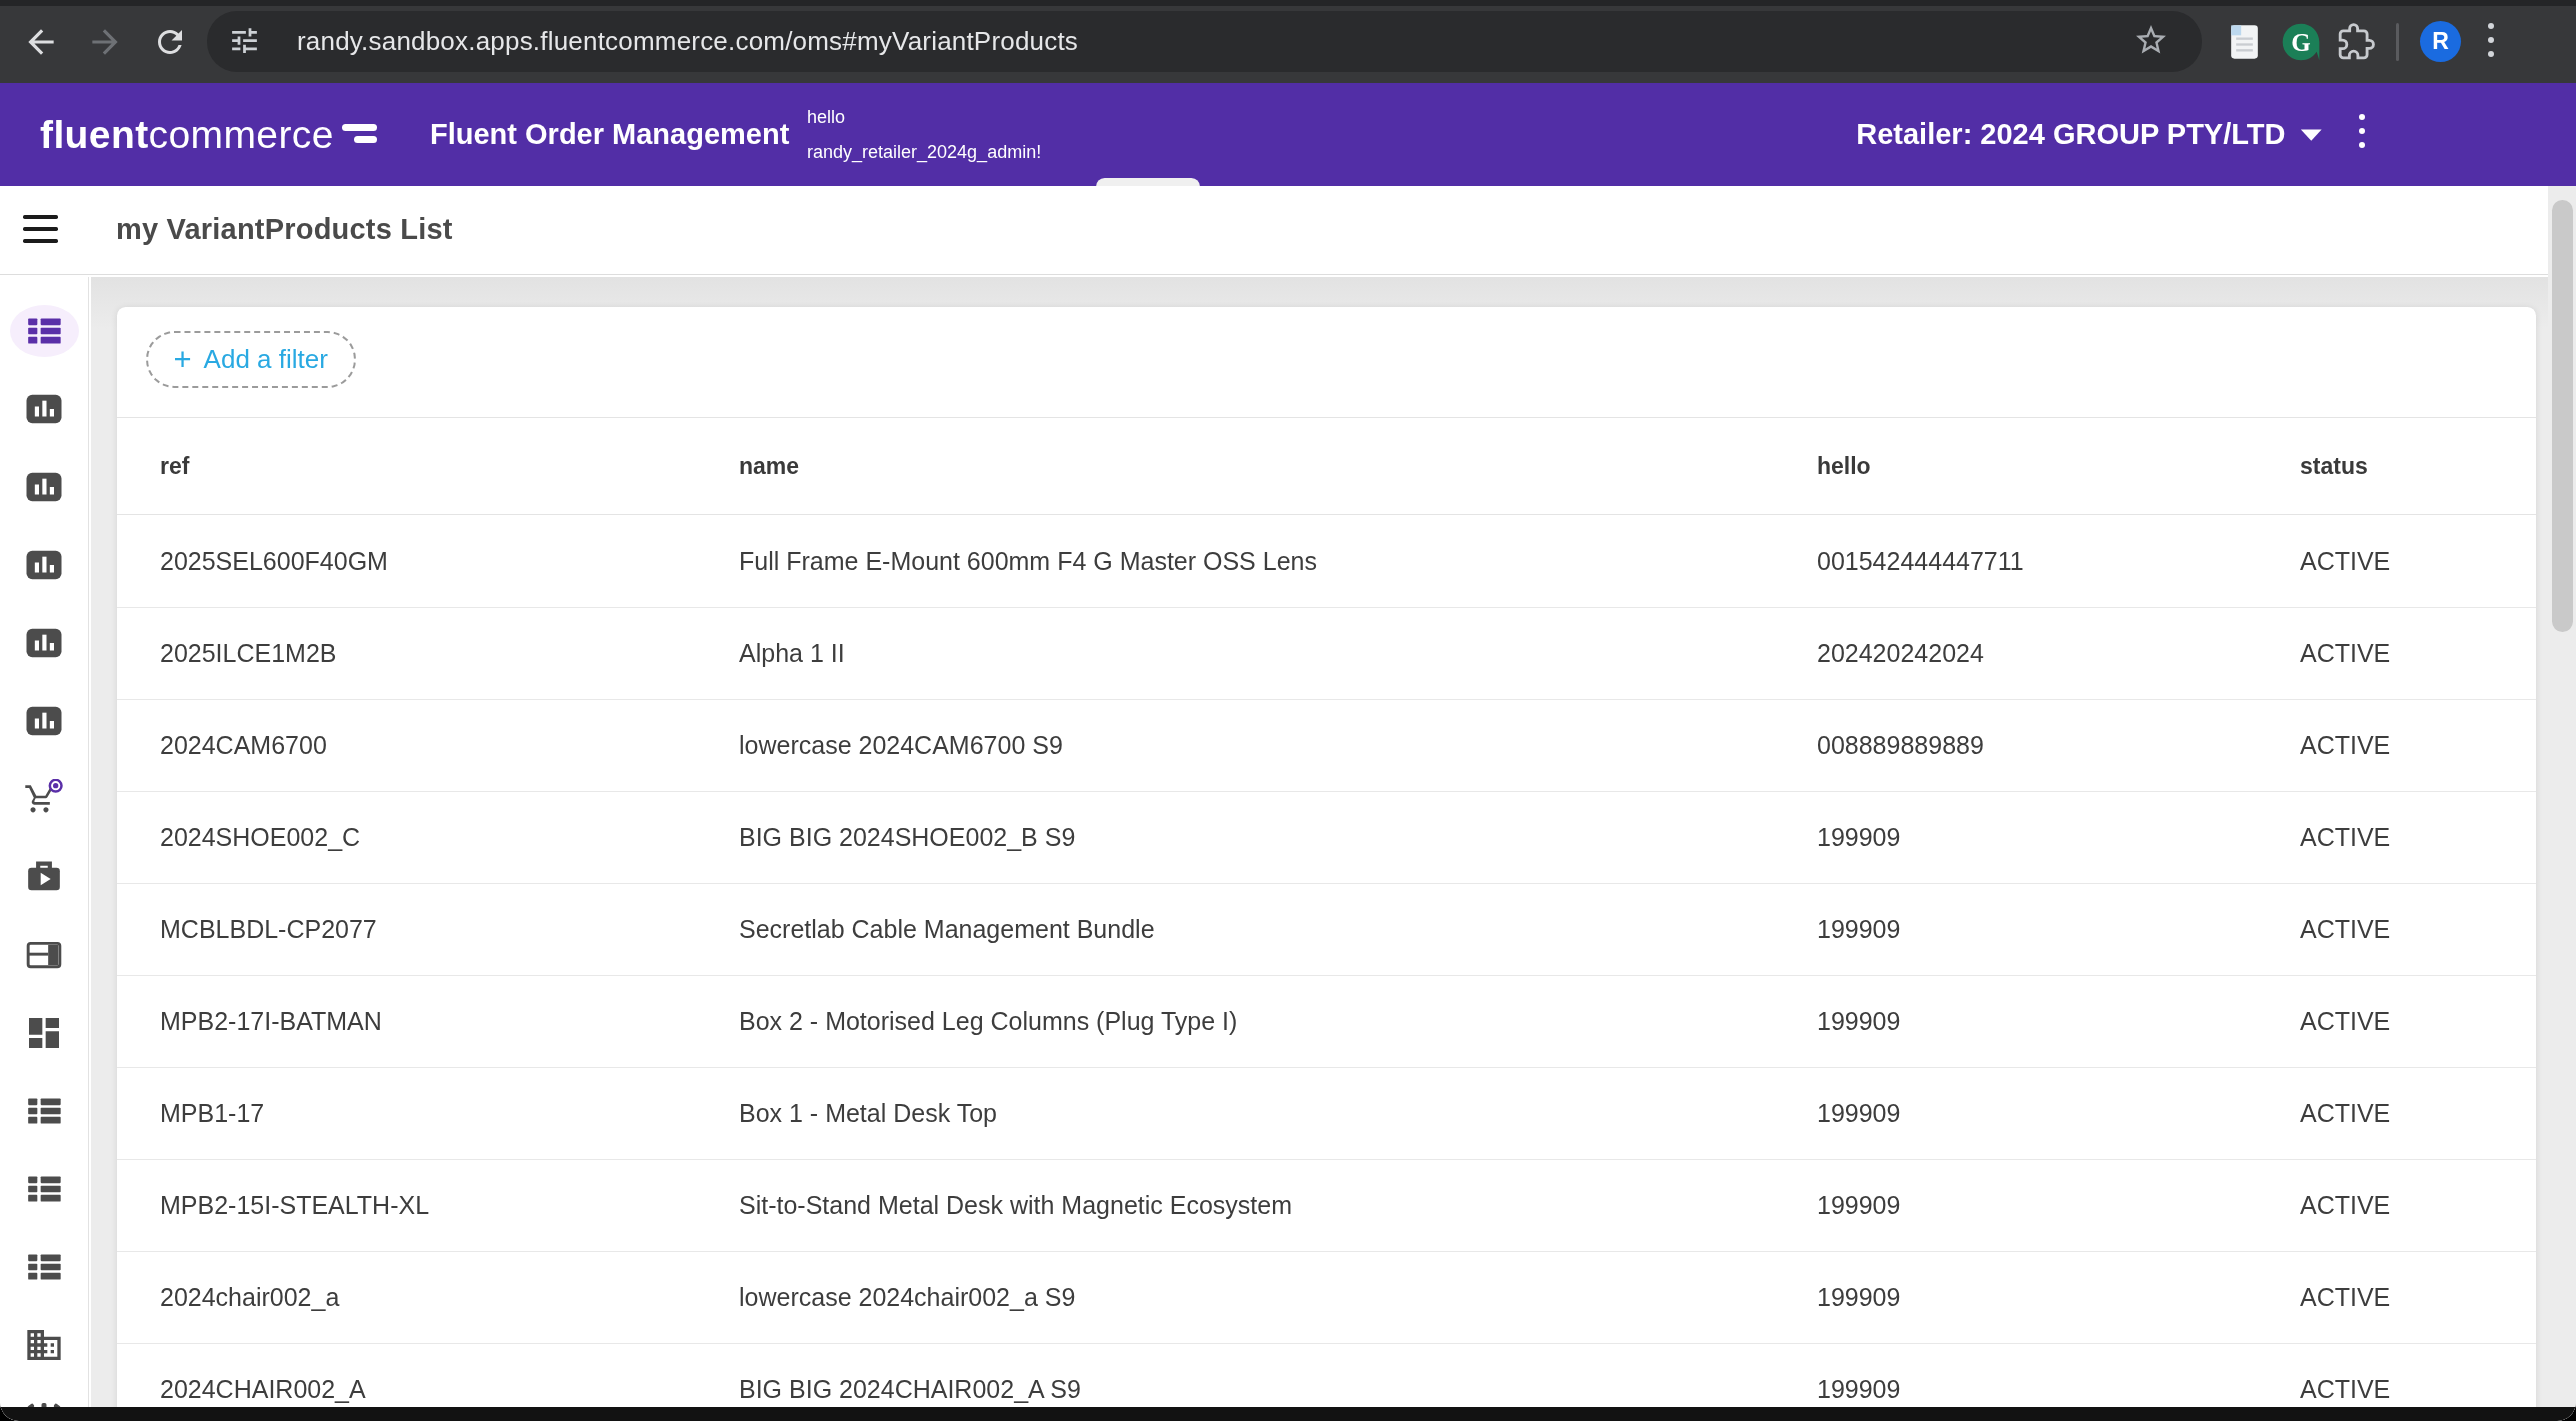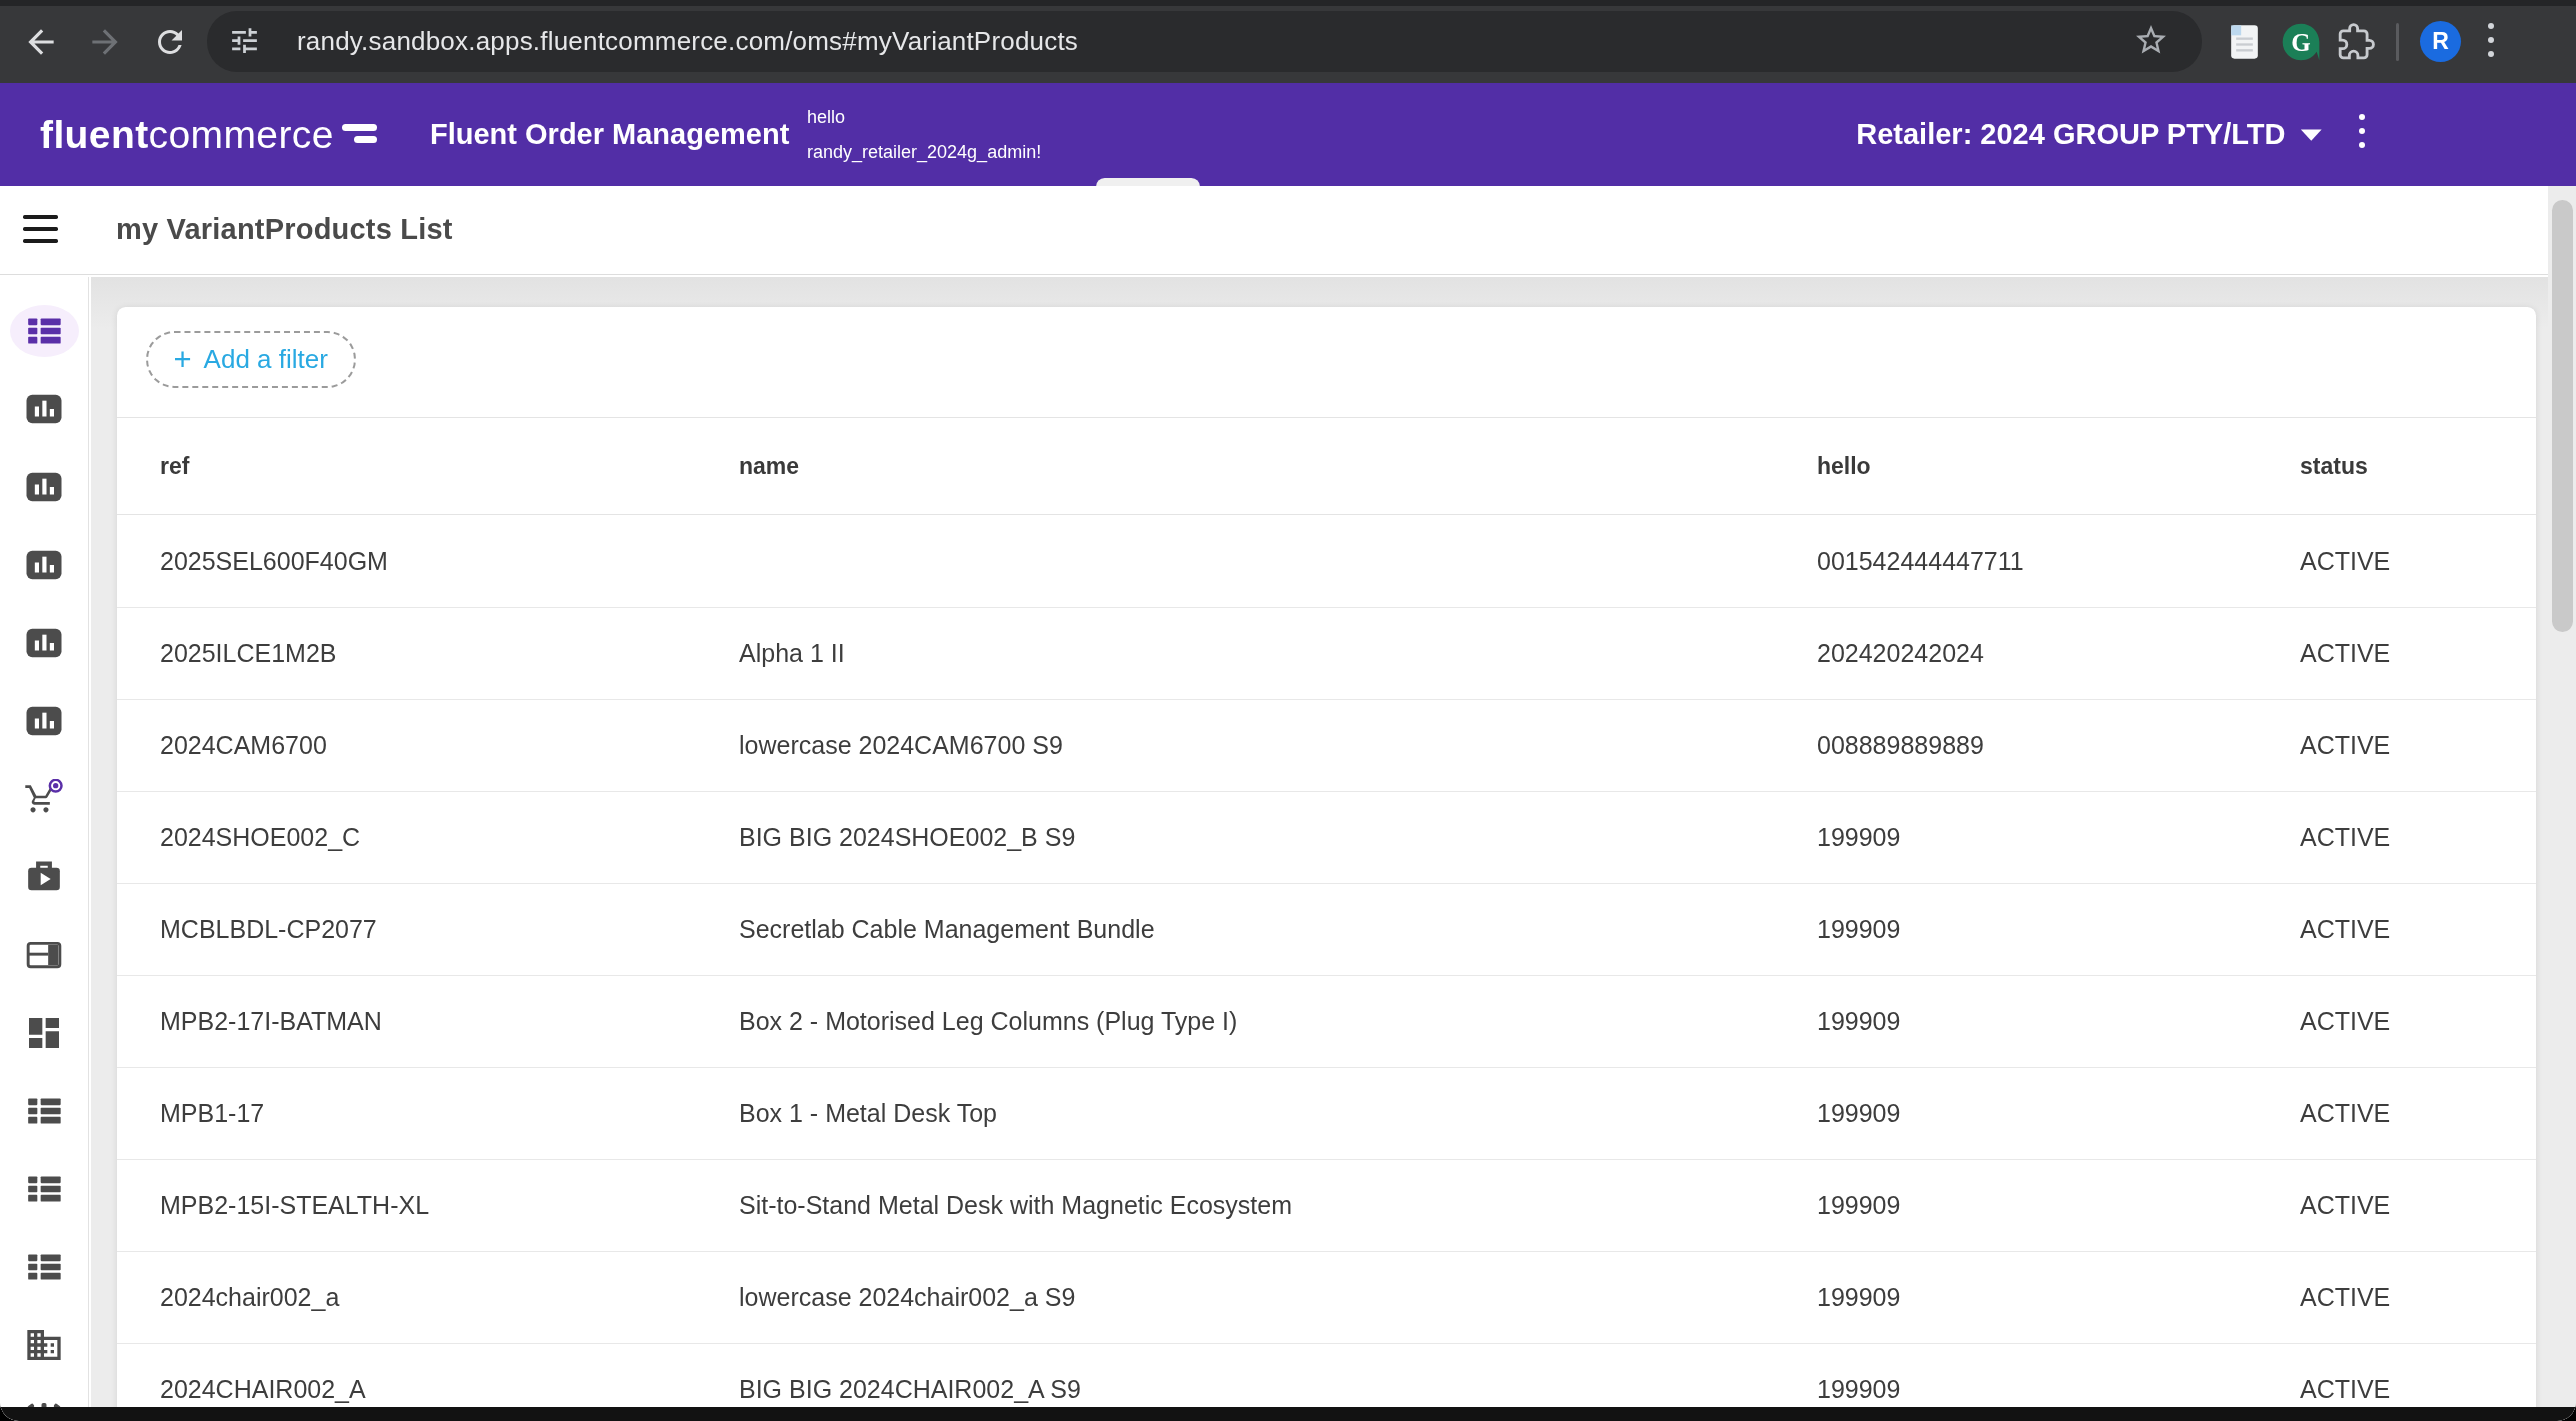--- a/index.html
+++ b/index.html
@@ -342,20 +342,21 @@
       </div>
       <div class="thead">
         <span class="th col-ref">ref</span>
         <span class="th col-name">name</span>
         <span class="th col-gtin">hello</span>
         <span class="th col-status">status</span>
       </div>
       <div class="tbody" id="tbody">
   <div class="trow">
     <span class="c col-ref">2025SEL600F40GM</span>
+    <span class="c col-name">Full Frame E-Mount 600mm F4 G Master OSS Lens</span>
     <span class="c col-gtin">001542444447711</span>
     <span class="c col-status">ACTIVE</span>
   </div>
 
   <div class="trow">
     <span class="c col-ref">2025ILCE1M2B</span>
     <span class="c col-name">Alpha 1 II</span>
     <span class="c col-gtin">202420242024</span>
     <span class="c col-status">ACTIVE</span>
   </div>

